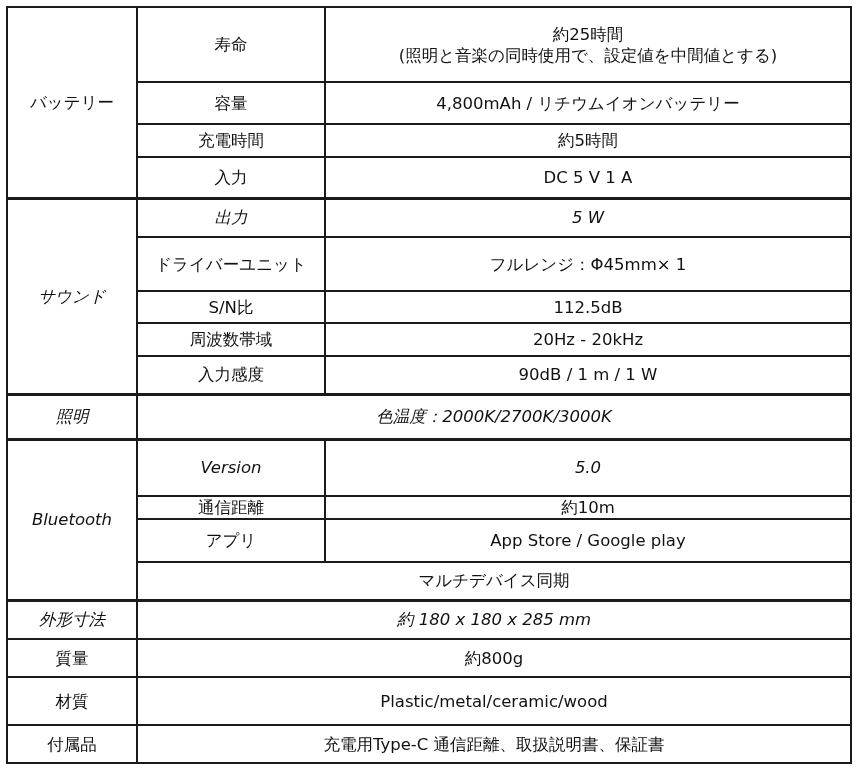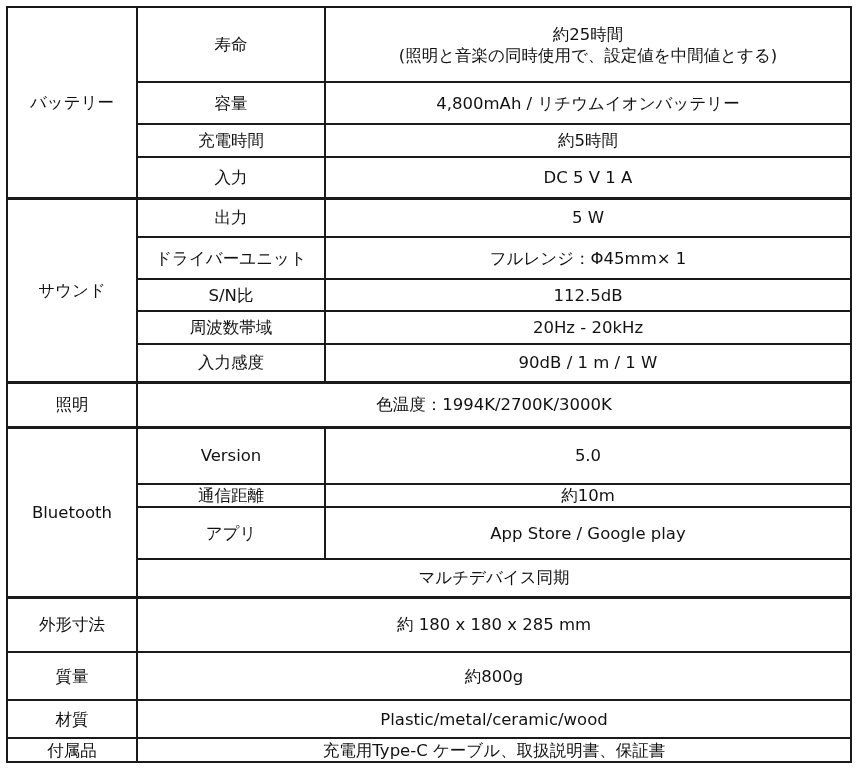--- a/index.html
+++ b/index.html
@@ -2,21 +2,21 @@
 <html><head>
 <meta charset="utf-8">
 <style>
   html, body { margin: 0; padding: 0; background: #ffffff; }
   body { width: 858px; height: 774px; position: relative; overflow: hidden;
          font-family: "DejaVu Sans", "Liberation Sans", sans-serif; color: #111; }
   table.spec { position: absolute; left: 6px; top: 6px; width: 846px;
                border-collapse: collapse; table-layout: fixed; }
   table.spec td { border: 2px solid #1a1a1a; text-align: center; vertical-align: middle;
                   font-size: 16.5px; line-height: 21px; padding: 0 4px; }
-  table.spec tr.thick-top td { border-top-width: 3px; }
+  table.spec tr.thick-top td { border-top-width: 3px; font-style: italic; }
   .c1 { width: 130px; }
   .c2 { width: 188px; }
   .c3 { width: auto; }
 </style>
 </head>
 <body>
 
 <table class="spec">
   <colgroup>
       <col class="c1">
@@ -44,69 +44,69 @@
     <tr style="height:41px">
       <td>入力</td>
       <td>DC 5 V 1 A</td>
     </tr>
 
     <tr class="thick-top" style="height:39px">
       <td rowspan="5">サウンド</td>
       <td>出力</td>
       <td>5 W</td>
     </tr>
-    <tr style="height:42px">
+    <tr style="height:54px">
       <td>ドライバーユニット</td>
       <td>フルレンジ：Φ45mm× 1</td>
     </tr>
     <tr style="height:32px">
       <td>S/N比</td>
       <td>112.5dB</td>
     </tr>
     <tr style="height:33px">
       <td>周波数帯域</td>
       <td>20Hz - 20kHz</td>
     </tr>
     <tr style="height:38px">
       <td>入力感度</td>
       <td>90dB / 1 m / 1 W</td>
     </tr>
 
     <tr class="thick-top" style="height:45px">
       <td>照明</td>
-      <td colspan="2">色温度：1994K/2700K/3000K</td>
+      <td colspan="2">色温度：2000K/2700K/3000K</td>
     </tr>
 
     <tr class="thick-top" style="height:57px">
       <td rowspan="4">Bluetooth</td>
       <td>Version</td>
       <td>5.0</td>
     </tr>
     <tr style="height:20px">
       <td>通信距離</td>
       <td>約10m</td>
     </tr>
-    <tr style="height:52px">
+    <tr style="height:43px">
       <td>アプリ</td>
       <td>App Store / Google play</td>
     </tr>
     <tr style="height:38px">
       <td colspan="2">マルチデバイス同期</td>
     </tr>
 
-    <tr class="thick-top" style="height:55px">
+    <tr class="thick-top" style="height:39px">
       <td>外形寸法</td>
       <td colspan="2">約 180 x 180 x 285 mm</td>
     </tr>
-    <tr style="height:48px">
+    <tr style="height:38px">
       <td>質量</td>
       <td colspan="2">約800g</td>
     </tr>
-    <tr style="height:38px">
+    <tr style="height:48px">
       <td>材質</td>
       <td colspan="2">Plastic/metal/ceramic/wood</td>
     </tr>
-    <tr style="height:24px">
+    <tr style="height:38px">
       <td>付属品</td>
-      <td colspan="2">充電用Type-C ケーブル、取扱説明書、保証書</td>
+      <td colspan="2">充電用Type-C 通信距離、取扱説明書、保証書</td>
     </tr>
   </tbody>
 </table>
 
 </body></html>

